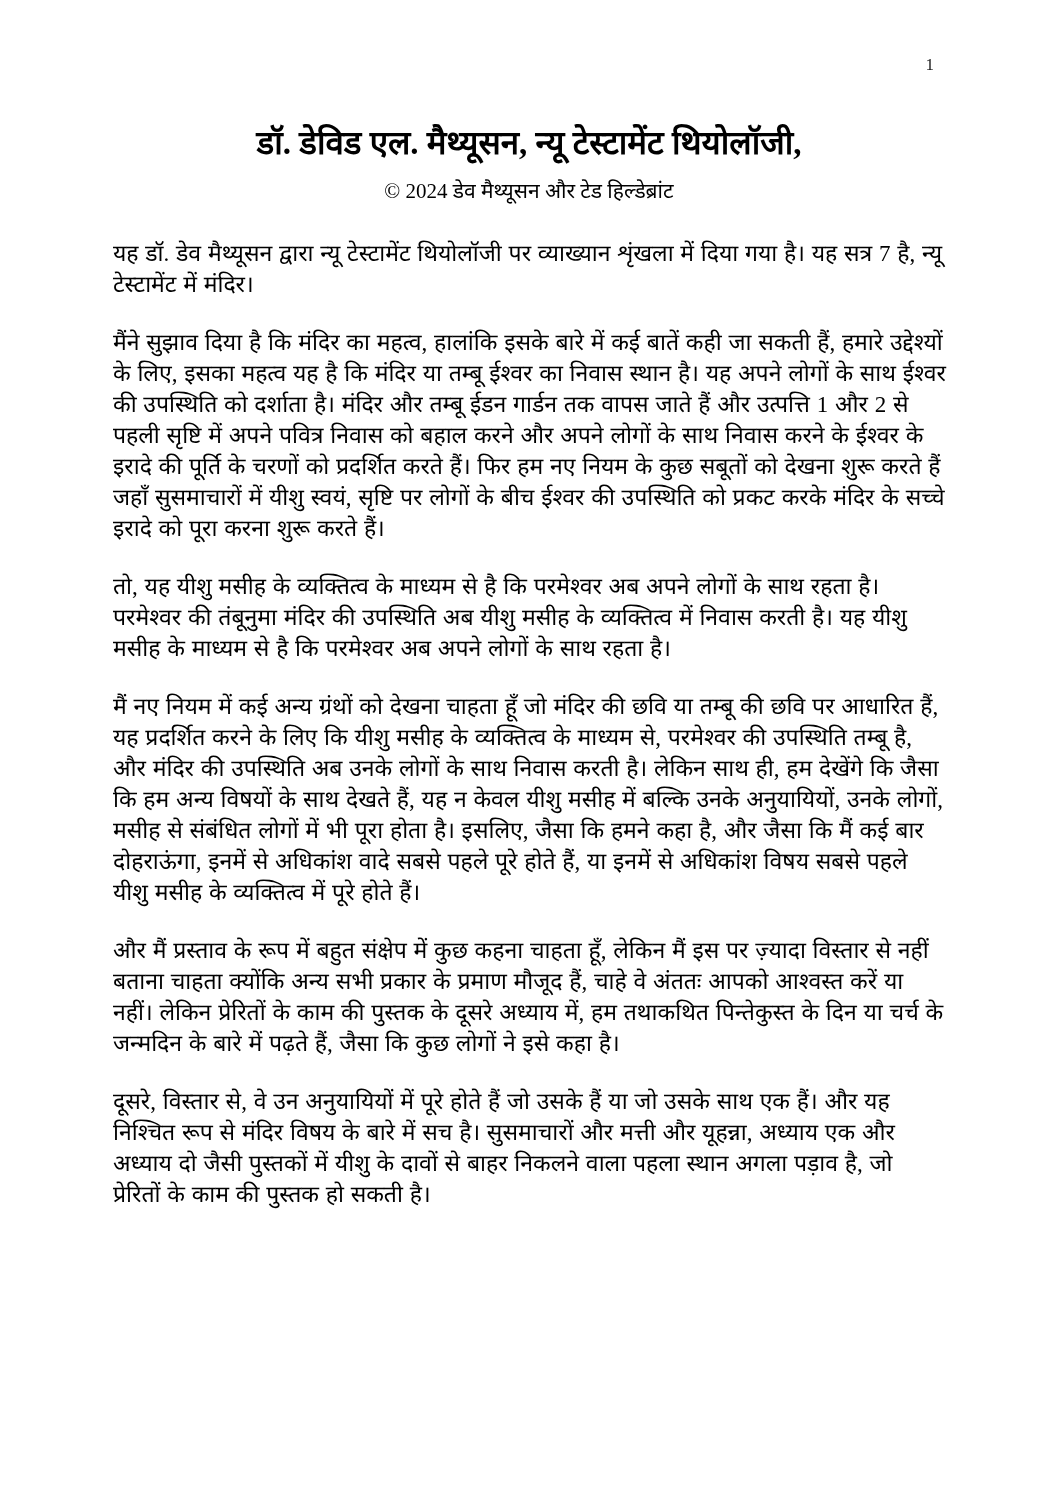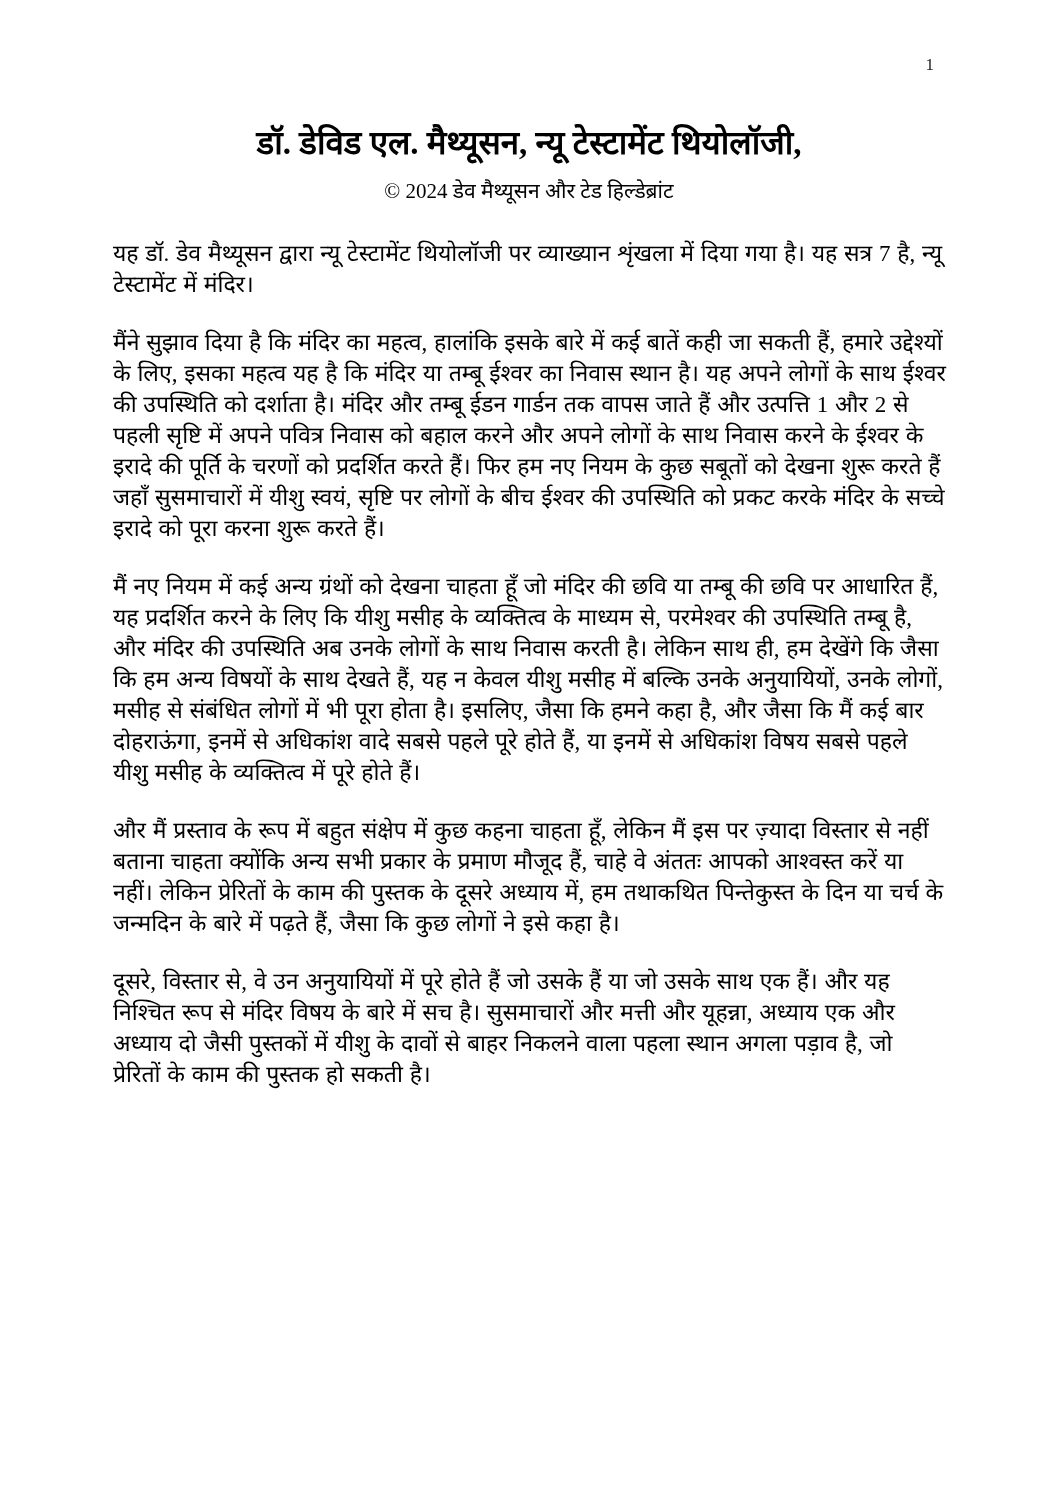--- a/index.html
+++ b/index.html
@@ -61,18 +61,19 @@
   <div class="doc-header">
     <h1 class="doc-title">
       <div>डॉ. डेविड एल. मैथ्यूसन, न्यू टेस्टामेंट थियोलॉजी,</div>
     </h1>
     <div class="doc-copyright">© 2024 डेव मैथ्यूसन और टेड हिल्डेब्रांट</div>
   </div>
 
   <div class="doc-body">
     <p>यह डॉ. डेव मैथ्यूसन द्वारा न्यू टेस्टामेंट थियोलॉजी पर व्याख्यान शृंखला में दिया गया है। यह सत्र 7 है, न्यू टेस्टामेंट में मंदिर।</p>
     <p>मैंने सुझाव दिया है कि मंदिर का महत्व, हालांकि इसके बारे में कई बातें कही जा सकती हैं, हमारे उद्देश्यों के लिए, इसका महत्व यह है कि मंदिर या तम्बू ईश्वर का निवास स्थान है। यह अपने लोगों के साथ ईश्वर की उपस्थिति को दर्शाता है। मंदिर और तम्बू ईडन गार्डन तक वापस जाते हैं और उत्पत्ति 1 और 2 से पहली सृष्टि में अपने पवित्र निवास को बहाल करने और अपने लोगों के साथ निवास करने के ईश्वर के इरादे की पूर्ति के चरणों को प्रदर्शित करते हैं। फिर हम नए नियम के कुछ सबूतों को देखना शुरू करते हैं जहाँ सुसमाचारों में यीशु स्वयं, सृष्टि पर लोगों के बीच ईश्वर की उपस्थिति को प्रकट करके मंदिर के सच्चे इरादे को पूरा करना शुरू करते हैं।</p>
+    <p>तो, यह यीशु मसीह के व्यक्तित्व के माध्यम से है कि परमेश्वर अब अपने लोगों के साथ रहता है। परमेश्वर की तंबूनुमा मंदिर की उपस्थिति अब यीशु मसीह के व्यक्तित्व में निवास करती है। यह यीशु मसीह के माध्यम से है कि परमेश्वर अब अपने लोगों के साथ रहता है।</p>
     <p>मैं नए नियम में कई अन्य ग्रंथों को देखना चाहता हूँ जो मंदिर की छवि या तम्बू की छवि पर आधारित हैं, यह प्रदर्शित करने के लिए कि यीशु मसीह के व्यक्तित्व के माध्यम से, परमेश्वर की उपस्थिति तम्बू है, और मंदिर की उपस्थिति अब उनके लोगों के साथ निवास करती है। लेकिन साथ ही, हम देखेंगे कि जैसा कि हम अन्य विषयों के साथ देखते हैं, यह न केवल यीशु मसीह में बल्कि उनके अनुयायियों, उनके लोगों, मसीह से संबंधित लोगों में भी पूरा होता है। इसलिए, जैसा कि हमने कहा है, और जैसा कि मैं कई बार दोहराऊंगा, इनमें से अधिकांश वादे सबसे पहले पूरे होते हैं, या इनमें से अधिकांश विषय सबसे पहले यीशु मसीह के व्यक्तित्व में पूरे होते हैं।</p>
     <p>और मैं प्रस्ताव के रूप में बहुत संक्षेप में कुछ कहना चाहता हूँ, लेकिन मैं इस पर ज़्यादा विस्तार से नहीं बताना चाहता क्योंकि अन्य सभी प्रकार के प्रमाण मौजूद हैं, चाहे वे अंततः आपको आश्वस्त करें या नहीं। लेकिन प्रेरितों के काम की पुस्तक के दूसरे अध्याय में, हम तथाकथित पिन्तेकुस्त के दिन या चर्च के जन्मदिन के बारे में पढ़ते हैं, जैसा कि कुछ लोगों ने इसे कहा है।</p>
     <p>दूसरे, विस्तार से, वे उन अनुयायियों में पूरे होते हैं जो उसके हैं या जो उसके साथ एक हैं। और यह निश्चित रूप से मंदिर विषय के बारे में सच है। सुसमाचारों और मत्ती और यूहन्ना, अध्याय एक और अध्याय दो जैसी पुस्तकों में यीशु के दावों से बाहर निकलने वाला पहला स्थान अगला पड़ाव है, जो प्रेरितों के काम की पुस्तक हो सकती है।</p>
   </div>
 
 </div>
 
 </body></html>

